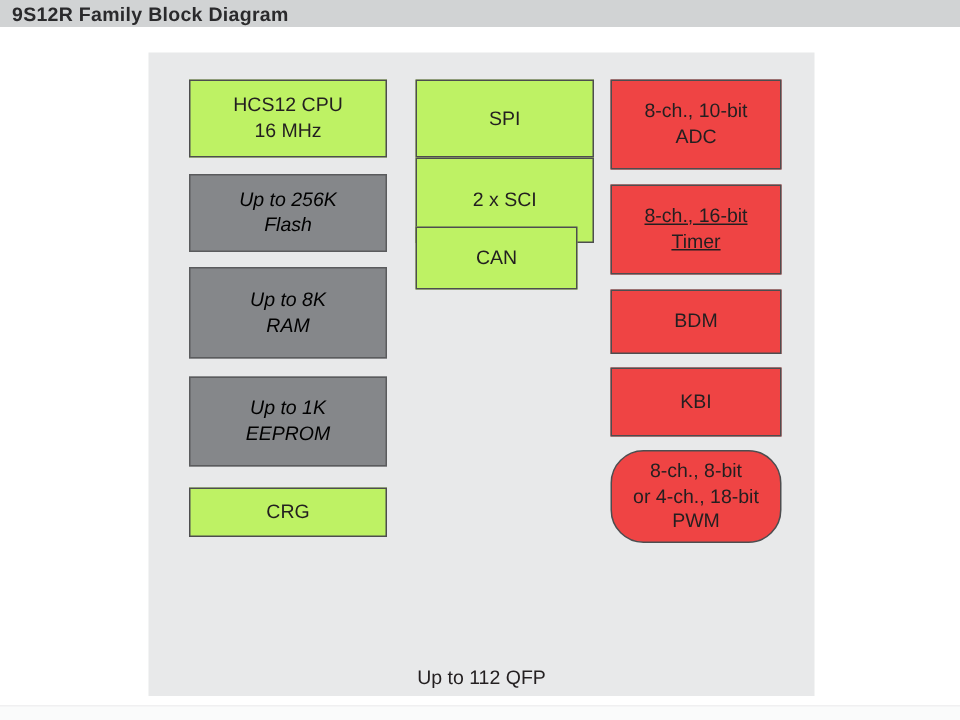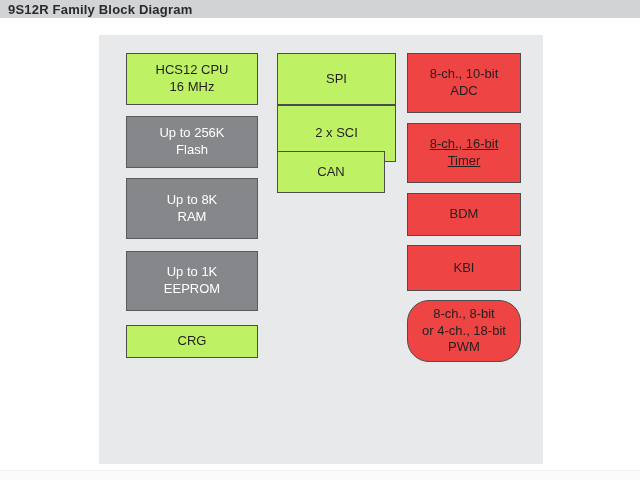--- a/index.html
+++ b/index.html
@@ -40,21 +40,21 @@
     align-items: center;
     justify-content: center;
     text-align: center;
     white-space: pre-line;
     font-size: 13px;
     line-height: 1.3;
     border: 1px solid #4d4d4f;
     color: #231f20;
   }
   .block.light { background: #bef264; }
-  .block.dark  { background: #85878a; color: #ffffff; border-color: #5a5b5d; }
+  .block.dark  { background: #85878a; color: #000000; border-color: #5a5b5d; font-style: italic; }
   .block.white { background: #ef4444; }
   .caption {
     position: absolute;
     left: 0; right: 0;
     top: 409px;
     text-align: center;
     font-size: 13px;
     color: #231f20;
   }
   .footer-strip {
@@ -93,17 +93,18 @@
     <div class="block white" style="left:308px; top:18px; width:114px; height:60px;">8-ch., 10-bit
 ADC</div>
     <div class="block white" style="left:308px; top:88px; width:114px; height:60px;text-decoration:underline;">8-ch., 16-bit
 Timer</div>
     <div class="block white" style="left:308px; top:158px; width:114px; height:43px;">BDM</div>
     <div class="block white" style="left:308px; top:210px; width:114px; height:46px;">KBI</div>
     <div class="block white" style="left:308px; top:265px; width:114px; height:62px;border-radius:22px;">8-ch., 8-bit
 or 4-ch., 18-bit
 PWM</div>
 
+    <div class="caption">Up to 112 QFP</div>
   </div>
 
   <div class="footer-strip"></div>
 
 </div>
 
 </body></html>

